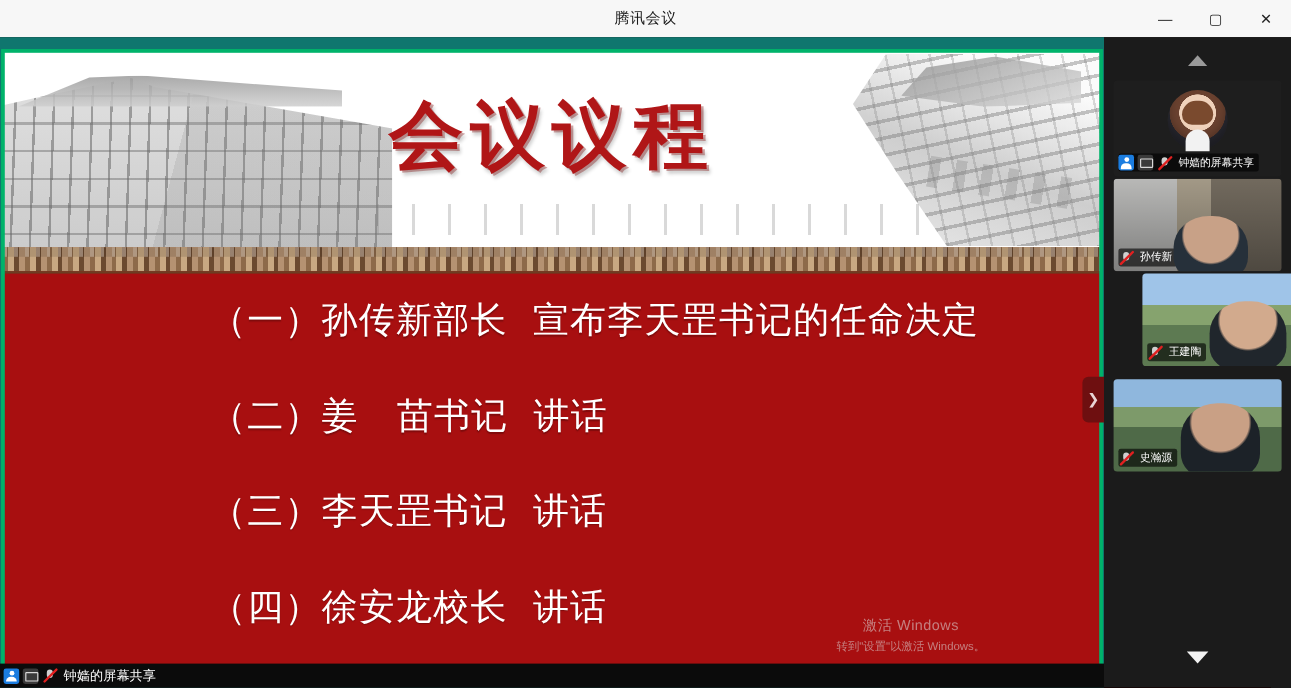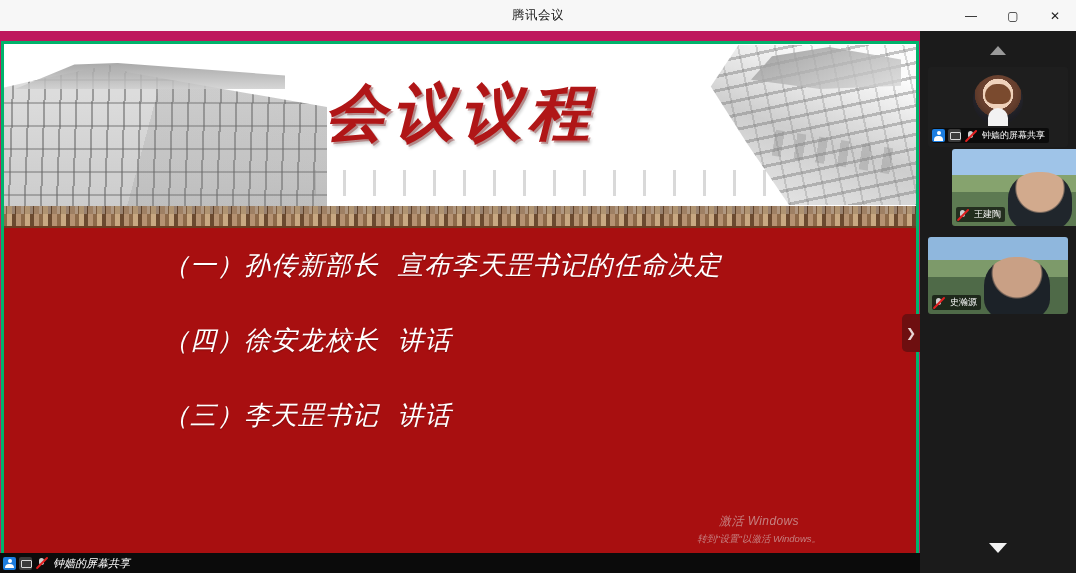--- a/index.html
+++ b/index.html
@@ -19,22 +19,21 @@
   .titlebar .title { font-size: 12.5px; color:#1a1a1a; letter-spacing:.5px; }
   .winbtns { position:absolute; right:0; top:0; height:31px; display:flex; }
   .winbtn {
     width:42px; height:31px; display:flex; align-items:center; justify-content:center;
     font-size:12px; color:#222; cursor:default;
   }
 
   
   .stage {
     position:absolute; left:0; top:31px; width:920px; height:542px;
-    background:#be185d;
-    font-style:italic;
+    background:#0f766e;
   }
   .slide {
     position:absolute; left:3px; top:12px; width:914px; height:515px;
     background:#a80f10; overflow:hidden;
     outline: 2px solid #00b060;
   }
   
   .greenframe{
     position:absolute; left:1px; top:10px; width:918px; height:519px;
     border:3px solid #00b36b; pointer-events:none;
@@ -113,24 +112,25 @@
     content:""; position:absolute; left:0; top:0; width:914px; height:8px;
     background:repeating-linear-gradient(90deg, rgba(255,255,255,.30) 0 3px, rgba(0,0,0,.12) 3px 9px);
   }
 
   
   .agenda {
     position:absolute; left:0; top:190px; width:914px; height:325px;
     padding: 18px 0 0 160px;
   }
   .agenda-item {
-    color:#ffffff; font-size:26px; line-height:1.15;
+    color:#ffffff; font-size:30px; line-height:1.15;
     font-family:"DejaVu Serif","Liberation Serif",serif;
     letter-spacing:1px; margin-bottom:45px; white-space:pre;
     text-shadow:0 1px 1px rgba(0,0,0,.25);
+    margin-left:12px;
   }
 
   
   .watermark{
     position:absolute; right:96px; bottom:12px; text-align:center; color:#d7c3c3;
     opacity:.62; pointer-events:none;
   }
   .watermark .l1{ font-size:12px; letter-spacing:.4px; }
   .watermark .l2{ font-size:9.5px; margin-top:3px; }
 
@@ -284,22 +284,23 @@
         <div class="gate-cap"></div>
         <div class="gate-txt"></div>
         <div class="trees"></div>
         <div class="slide-title">会议议程</div>
       </div>
 
       <div class="tiles"></div>
 
       <div class="agenda">
         <div class="agenda-item">（一）孙传新部长  宣布李天罡书记的任命决定</div>
+        <div class="agenda-item">（二）姜   苗书记  讲话</div>
+        <div class="agenda-item">（三）李天罡书记  讲话</div>
         <div class="agenda-item">（四）徐安龙校长  讲话</div>
-        <div class="agenda-item">（三）李天罡书记  讲话</div>
       </div>
 
       <div class="watermark">
         <div class="l1">激活 Windows</div>
         <div class="l2">转到"设置"以激活 Windows。</div>
       </div>
     </div>
 
     <div class="greenframe"></div>
 
@@ -327,20 +328,26 @@
         <div class="avatar"></div>
         <div class="plabel">
           <span class="ico ico-host"></span>
           <span class="ico ico-share"></span>
           <span class="ico ico-mic-off"></span>
           <span class="nm">钟嫱的屏幕共享</span>
         </div>
       </div>
 
 
+      <div class="ptile vid2">
+        <div class="plabel">
+          <span class="ico ico-mic-off"></span>
+          <span class="nm">孙传新</span>
+        </div>
+      </div>
 
       <div class="ptile vid3">
         <div class="plabel">
           <span class="ico ico-mic-off"></span>
           <span class="nm">王建陶</span>
         </div>
       </div>
 
       <div class="ptile vid4">
         <div class="plabel">

